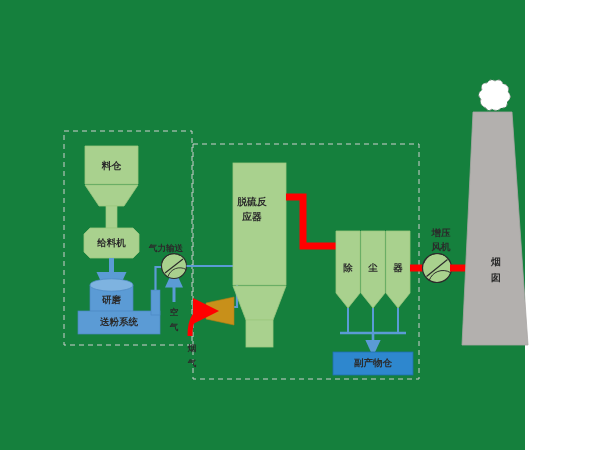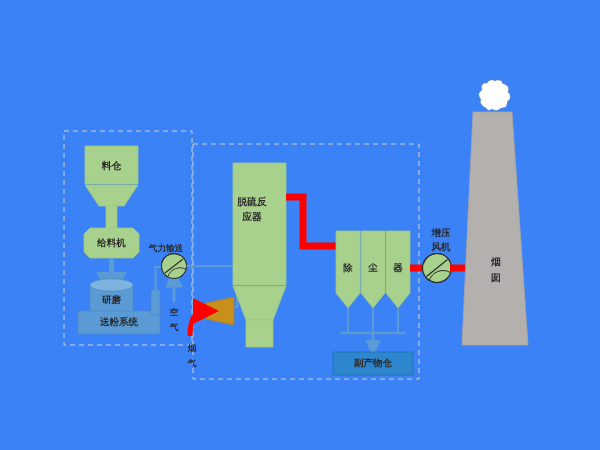--- a/index.html
+++ b/index.html
@@ -12,23 +12,23 @@
     width: 600px;
     height: 450px;
     position: relative;
     overflow: hidden;
     font-family: "DejaVu Sans", "Liberation Sans", sans-serif;
   }
   #diagram-root {
     position: absolute;
     left: 0;
     top: 0;
-    width: 600px;
+    width: 525px;
     height: 450px;
-    background: #3b82f6;
+    background: #15803d;
   }
   svg#flow-svg {
     display: block;
     width: 600px;
     height: 450px;
   }
   .lbl {
     font-family: "DejaVu Sans", "Liberation Sans", sans-serif;
     font-weight: 700;
     fill: #2b2b2b;

